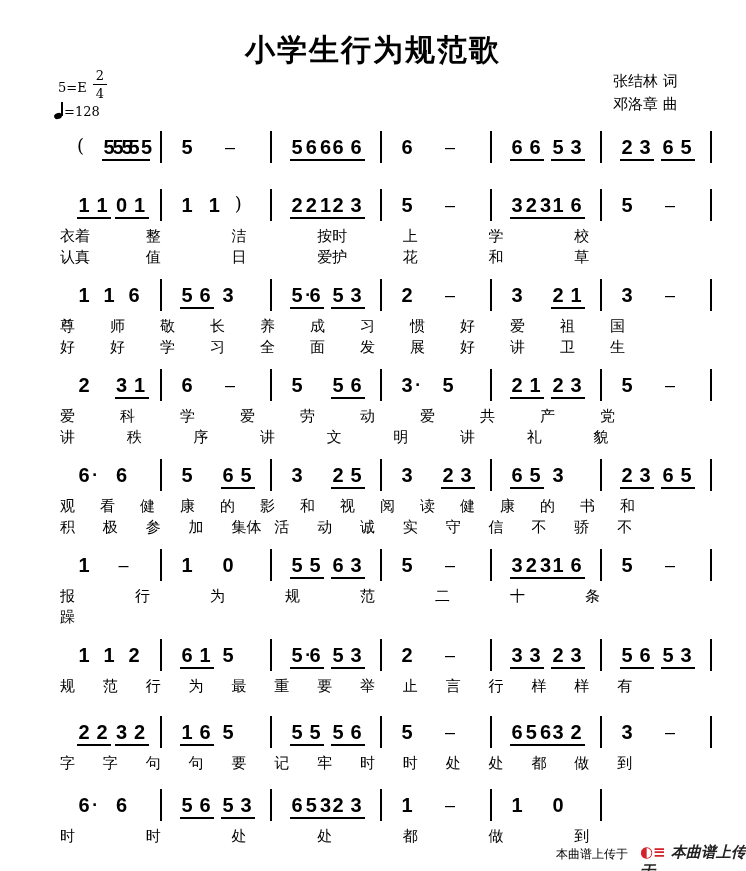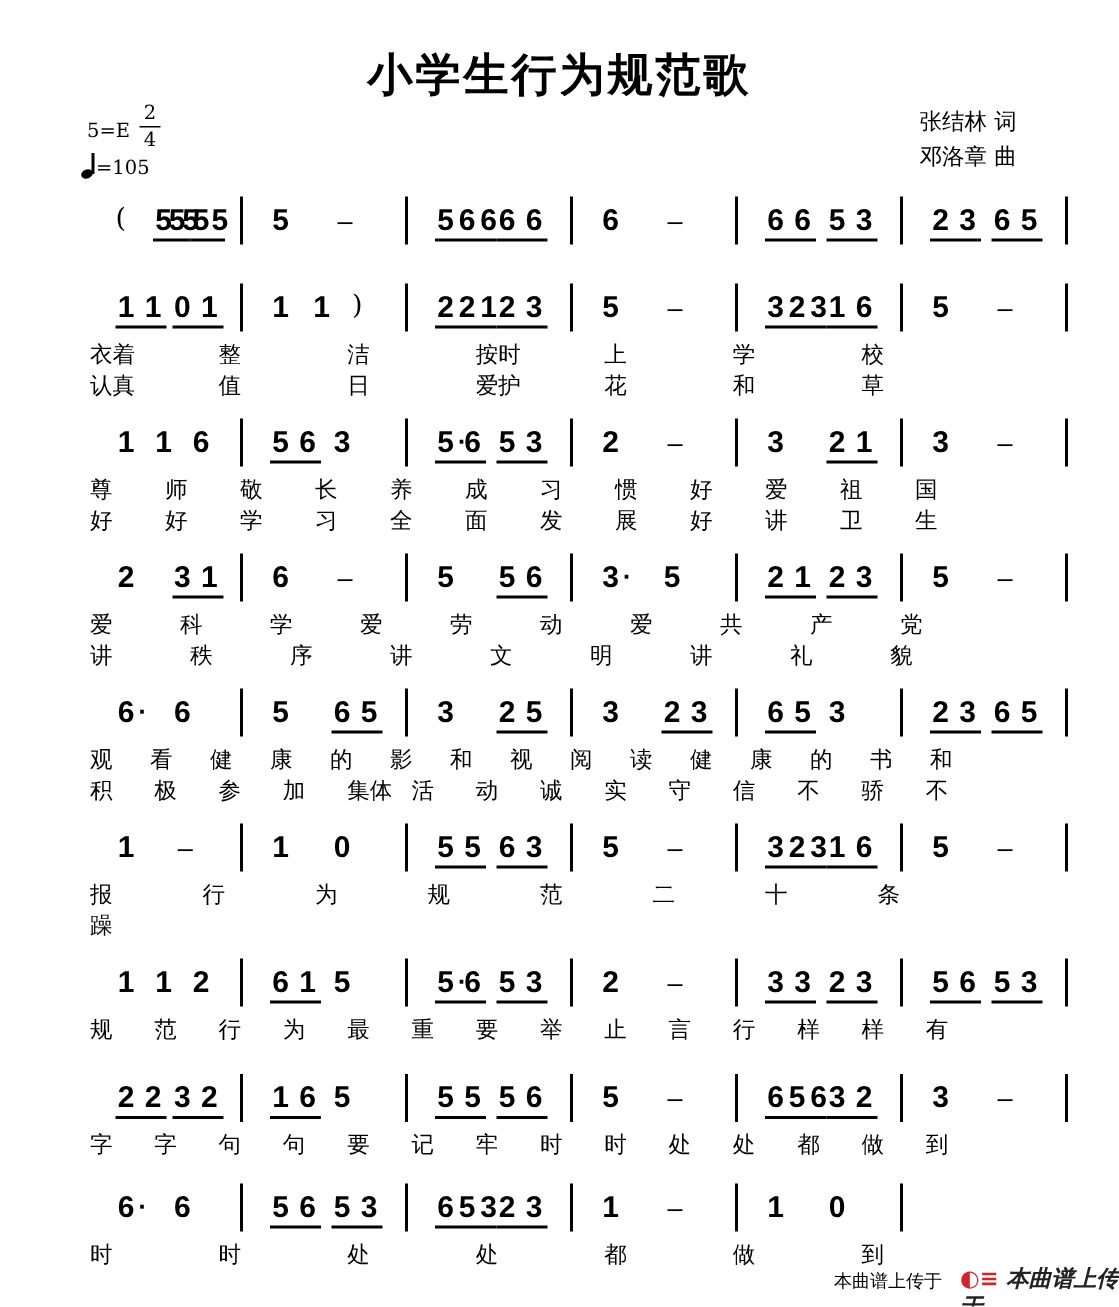--- a/index.html
+++ b/index.html
@@ -32,21 +32,21 @@
 <div class="abs title">小学生行为规范歌</div>
 <div class="abs credit" style="top:72px">张结林 词</div>
 <div class="abs credit" style="top:95px">邓洛章 曲</div>
 <div class="abs key">5=E</div>
 <div class="abs tsig">
   <div>2</div>
   <div class="line"></div>
   <div>4</div>
 </div>
 <div class="abs tempo">
-  <span class="quarter"><span class="head"></span><span class="stem"></span></span><span>=105</span>
+  <span class="quarter"><span class="head"></span><span class="stem"></span></span><span>=128</span>
 </div>
 
 <div id="score">
     <div class="paren" style="left: 77px; top: 135px;">(</div>
     <div class="n" style="left: 102px; top: 137px;">5</div>
     <div class="n" style="left: 111px; top: 137px;">5</div>
     <div class="n" style="left: 120px; top: 137px;">5</div>
     <div class="ul" style="left: 102px; top: 159px; width: 25px;"></div>
     <div class="n" style="left: 127px; top: 137px;">5</div>
     <div class="n" style="left: 139.5px; top: 137px;">5</div>

